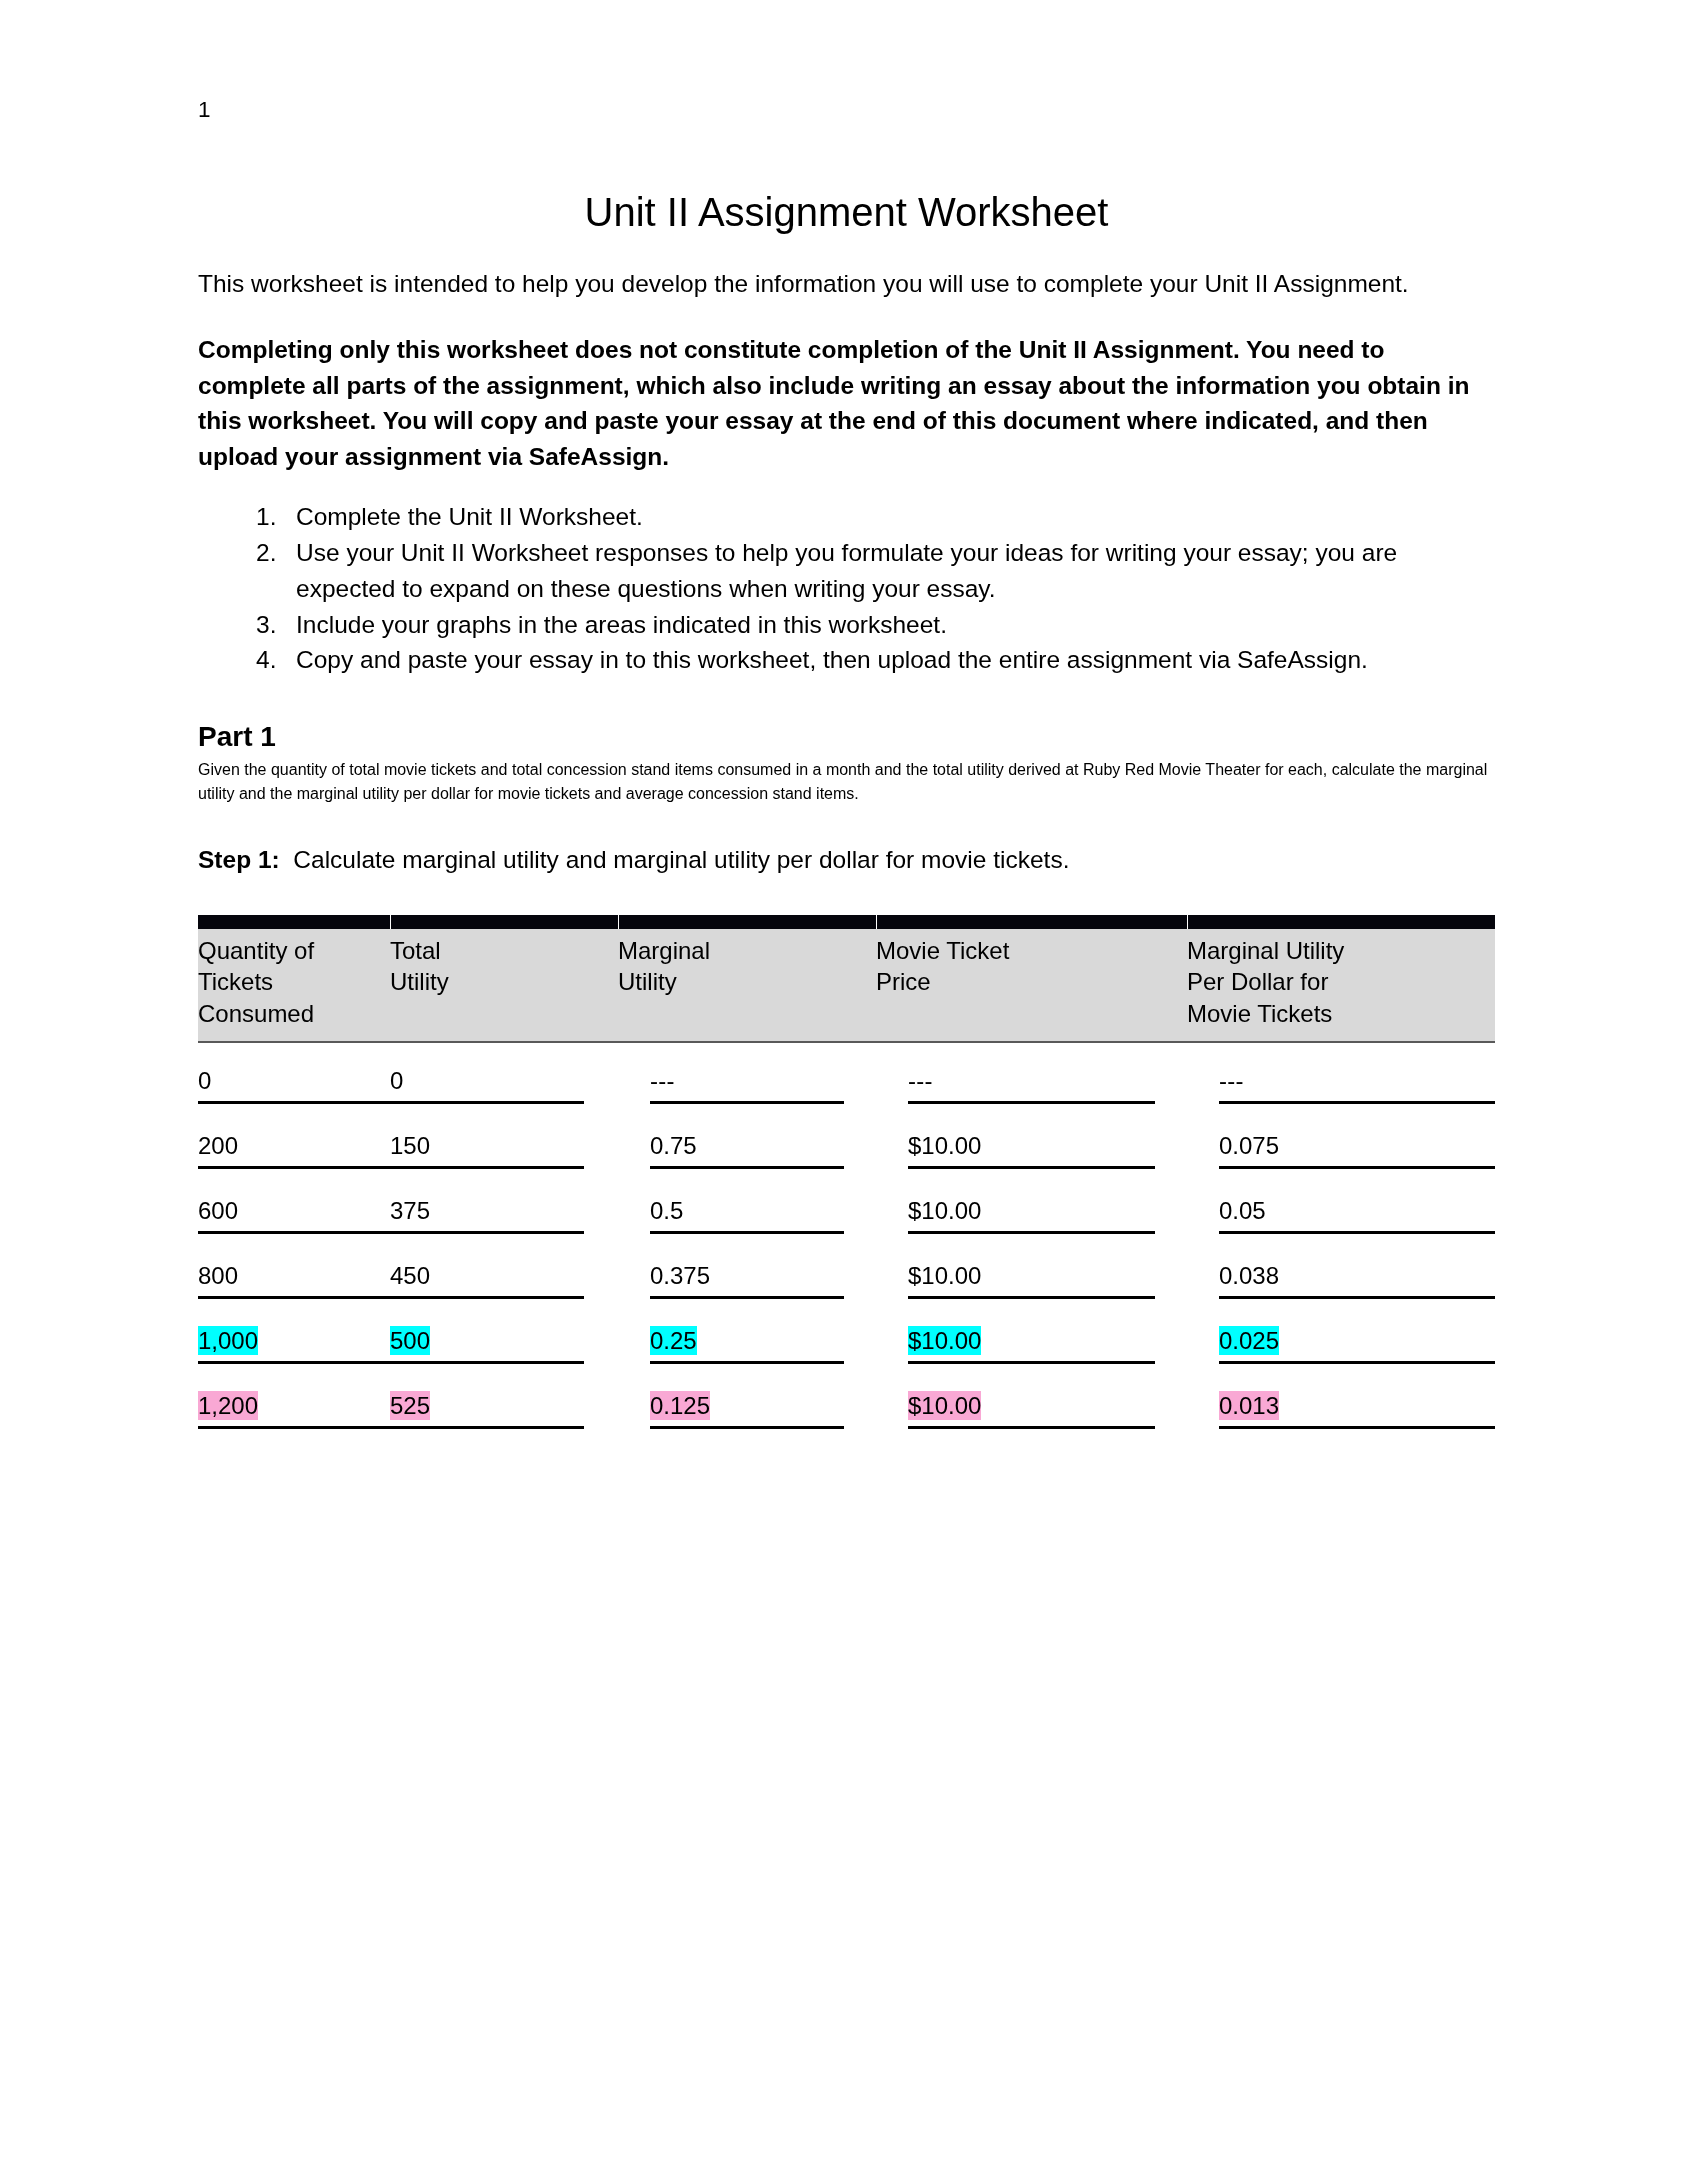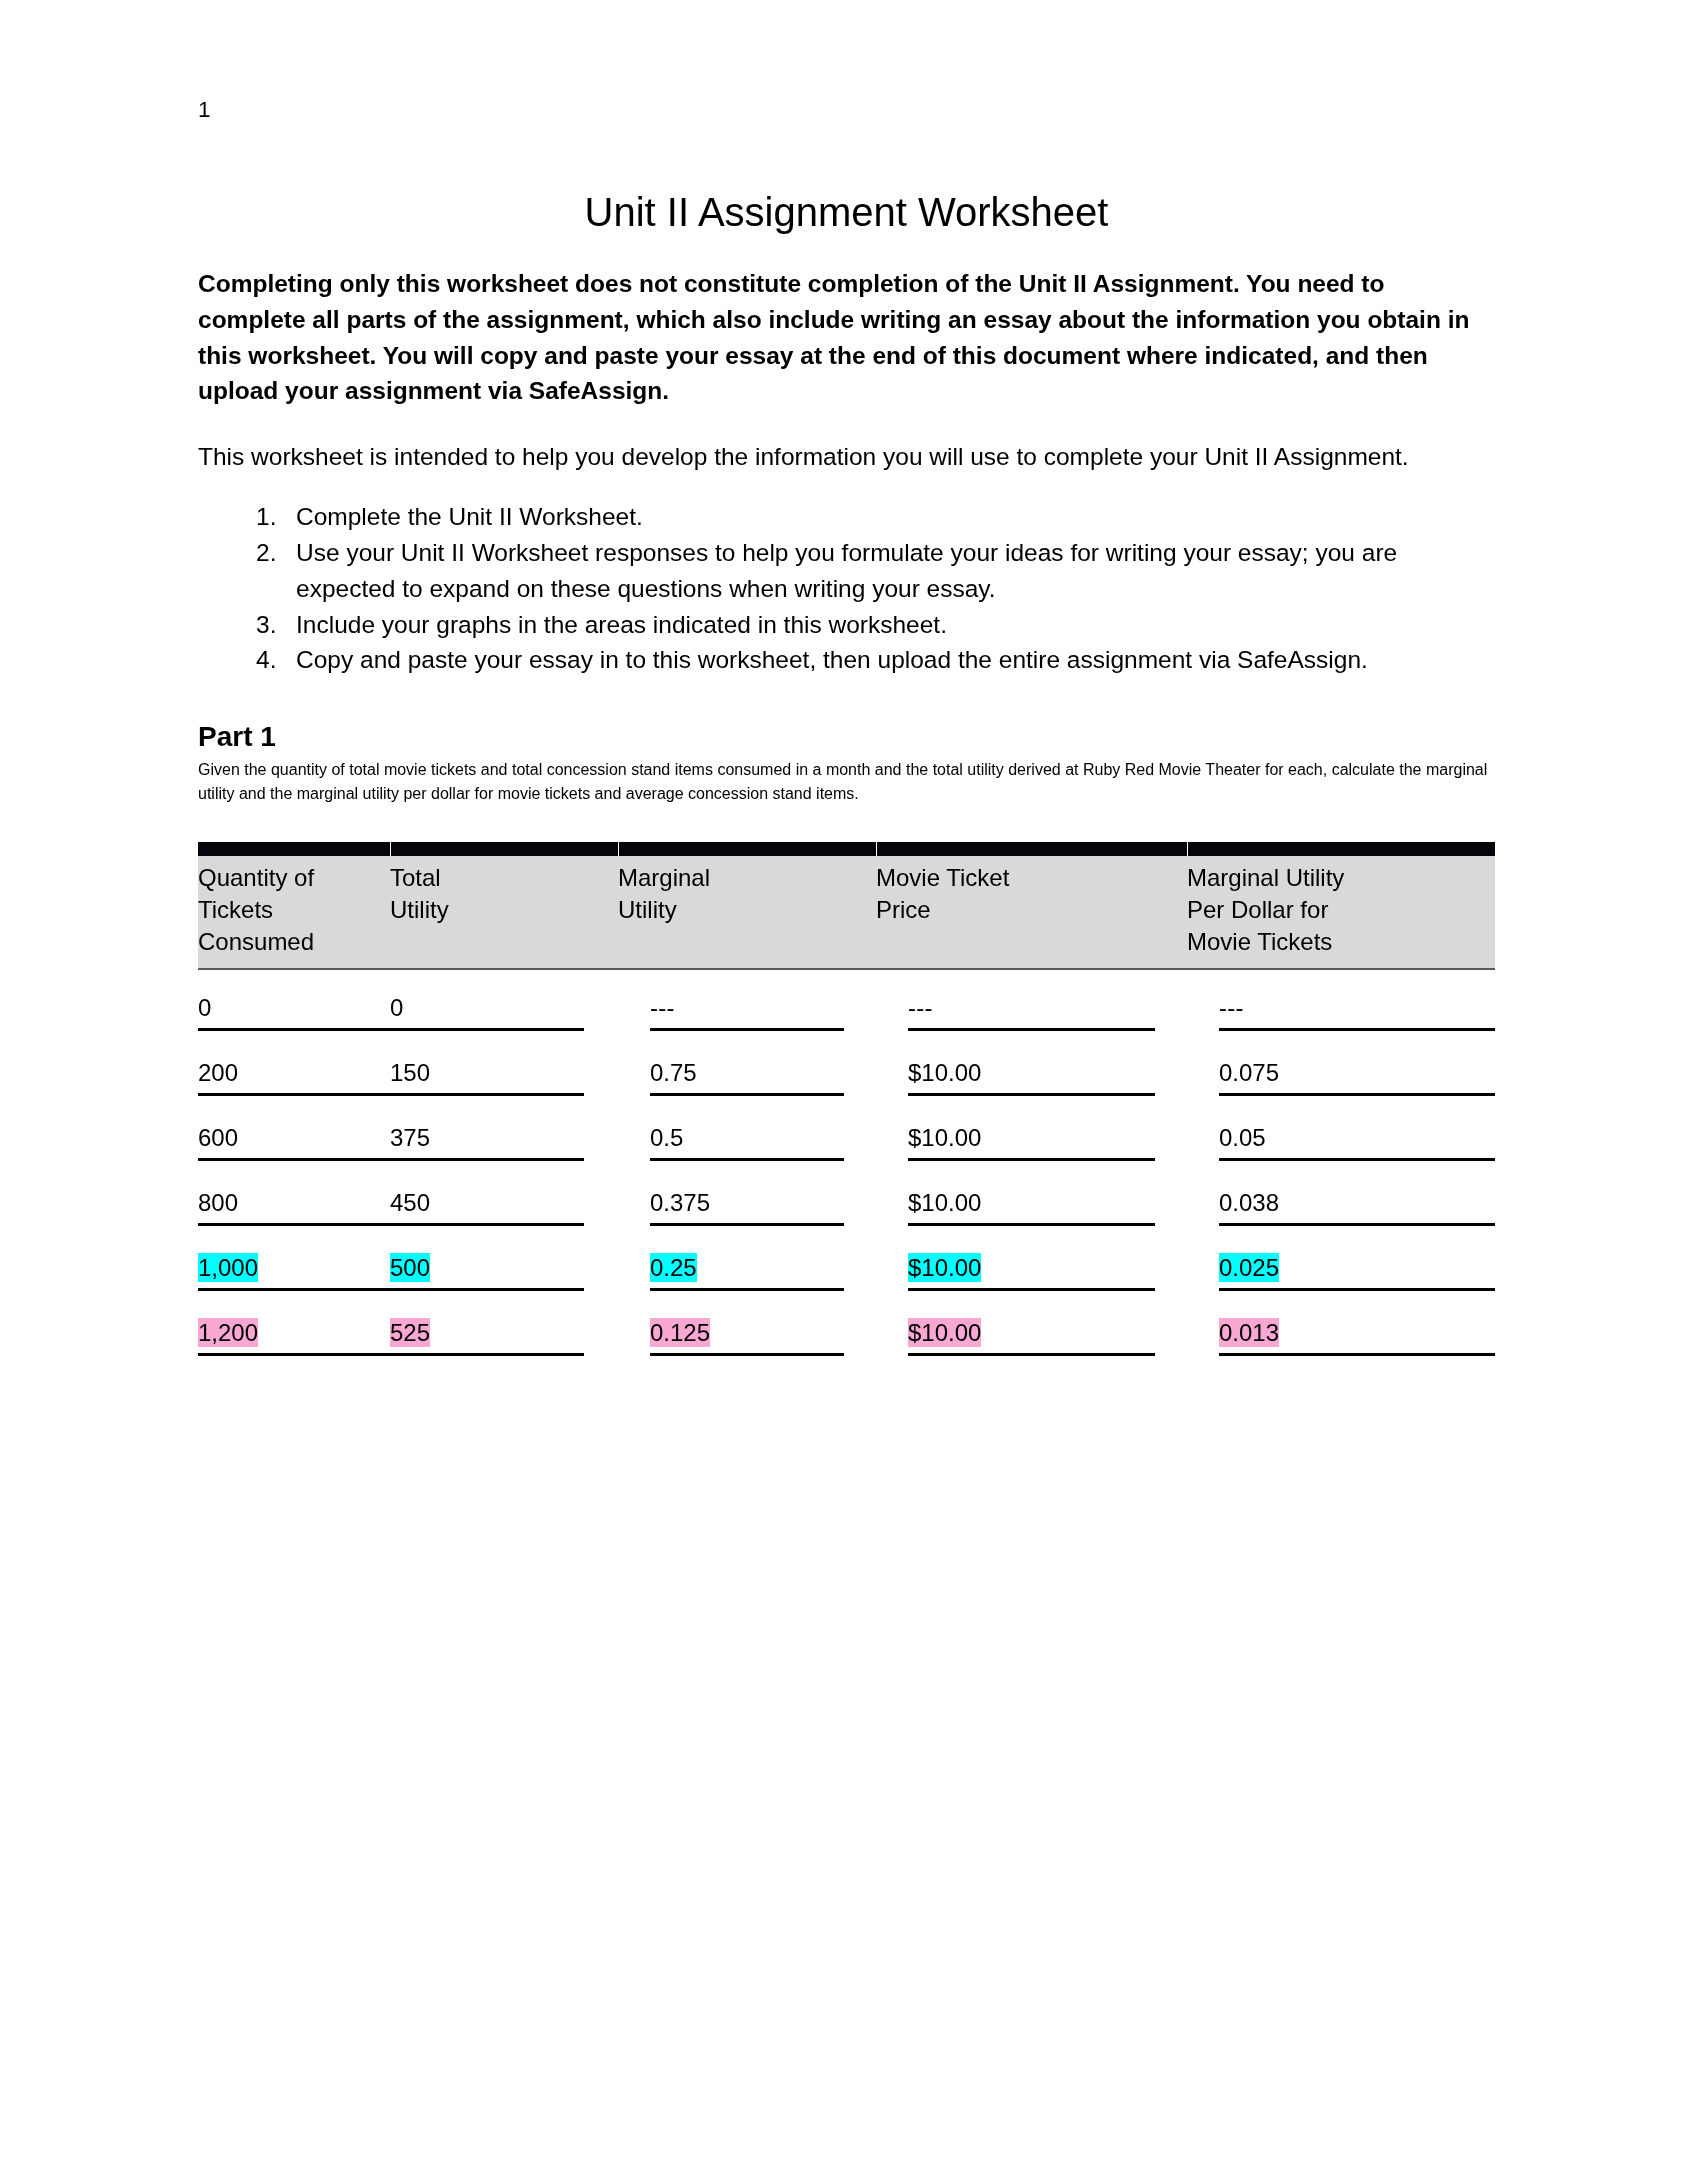--- a/index.html
+++ b/index.html
@@ -164,23 +164,23 @@
 
   <div class="page-number">1</div>
 
   <div class="content">
 
     <div class="doc-header">
     </div>
 
     <h1 class="doc-title">Unit II Assignment Worksheet</h1>
 
+    <p class="para">This worksheet is intended to help you develop the information you will use to complete your Unit II Assignment.</p>
+
     <p class="para bold">Completing only this worksheet does not constitute completion of the Unit II Assignment. You need to complete all parts of the assignment, which also include writing an essay about the information you obtain in this worksheet. You will copy and paste your essay at the end of this document where indicated, and then upload your assignment via SafeAssign.</p>
-
-    <p class="para">This worksheet is intended to help you develop the information you will use to complete your Unit II Assignment.</p>
 
 
     <ol class="instructions">
       <li>
         <span class="num">1.</span>
         <span>Complete the Unit II Worksheet.</span>
       </li>
       <li>
         <span class="num">2.</span>
         <span>Use your Unit II Worksheet responses to help you formulate your ideas for writing your essay; you are expected to expand on these questions when writing your essay.</span>
@@ -191,20 +191,21 @@
       </li>
       <li>
         <span class="num">4.</span>
         <span>Copy and paste your essay in to this worksheet, then upload the entire assignment via SafeAssign.</span>
       </li>
     </ol>
 
     <div class="part-heading">Part 1</div>
     <p class="part-body">Given the quantity of total movie tickets and total concession stand items consumed in a month and the total utility derived at Ruby Red Movie Theater for each, calculate the marginal utility and the marginal utility per dollar for movie tickets and average concession stand items.</p>
 
+    <p class="step-line"><b>Step 1:</b>&nbsp; <span>Calculate marginal utility and marginal utility per dollar for movie tickets.</span></p>
 
     <div class="tbl-wrap">
       <table class="tbl">
         <colgroup>
           <col class="c1">
             <col class="c2">
             <col class="c3">
             <col class="c4">
             <col class="c5">
         </colgroup>

